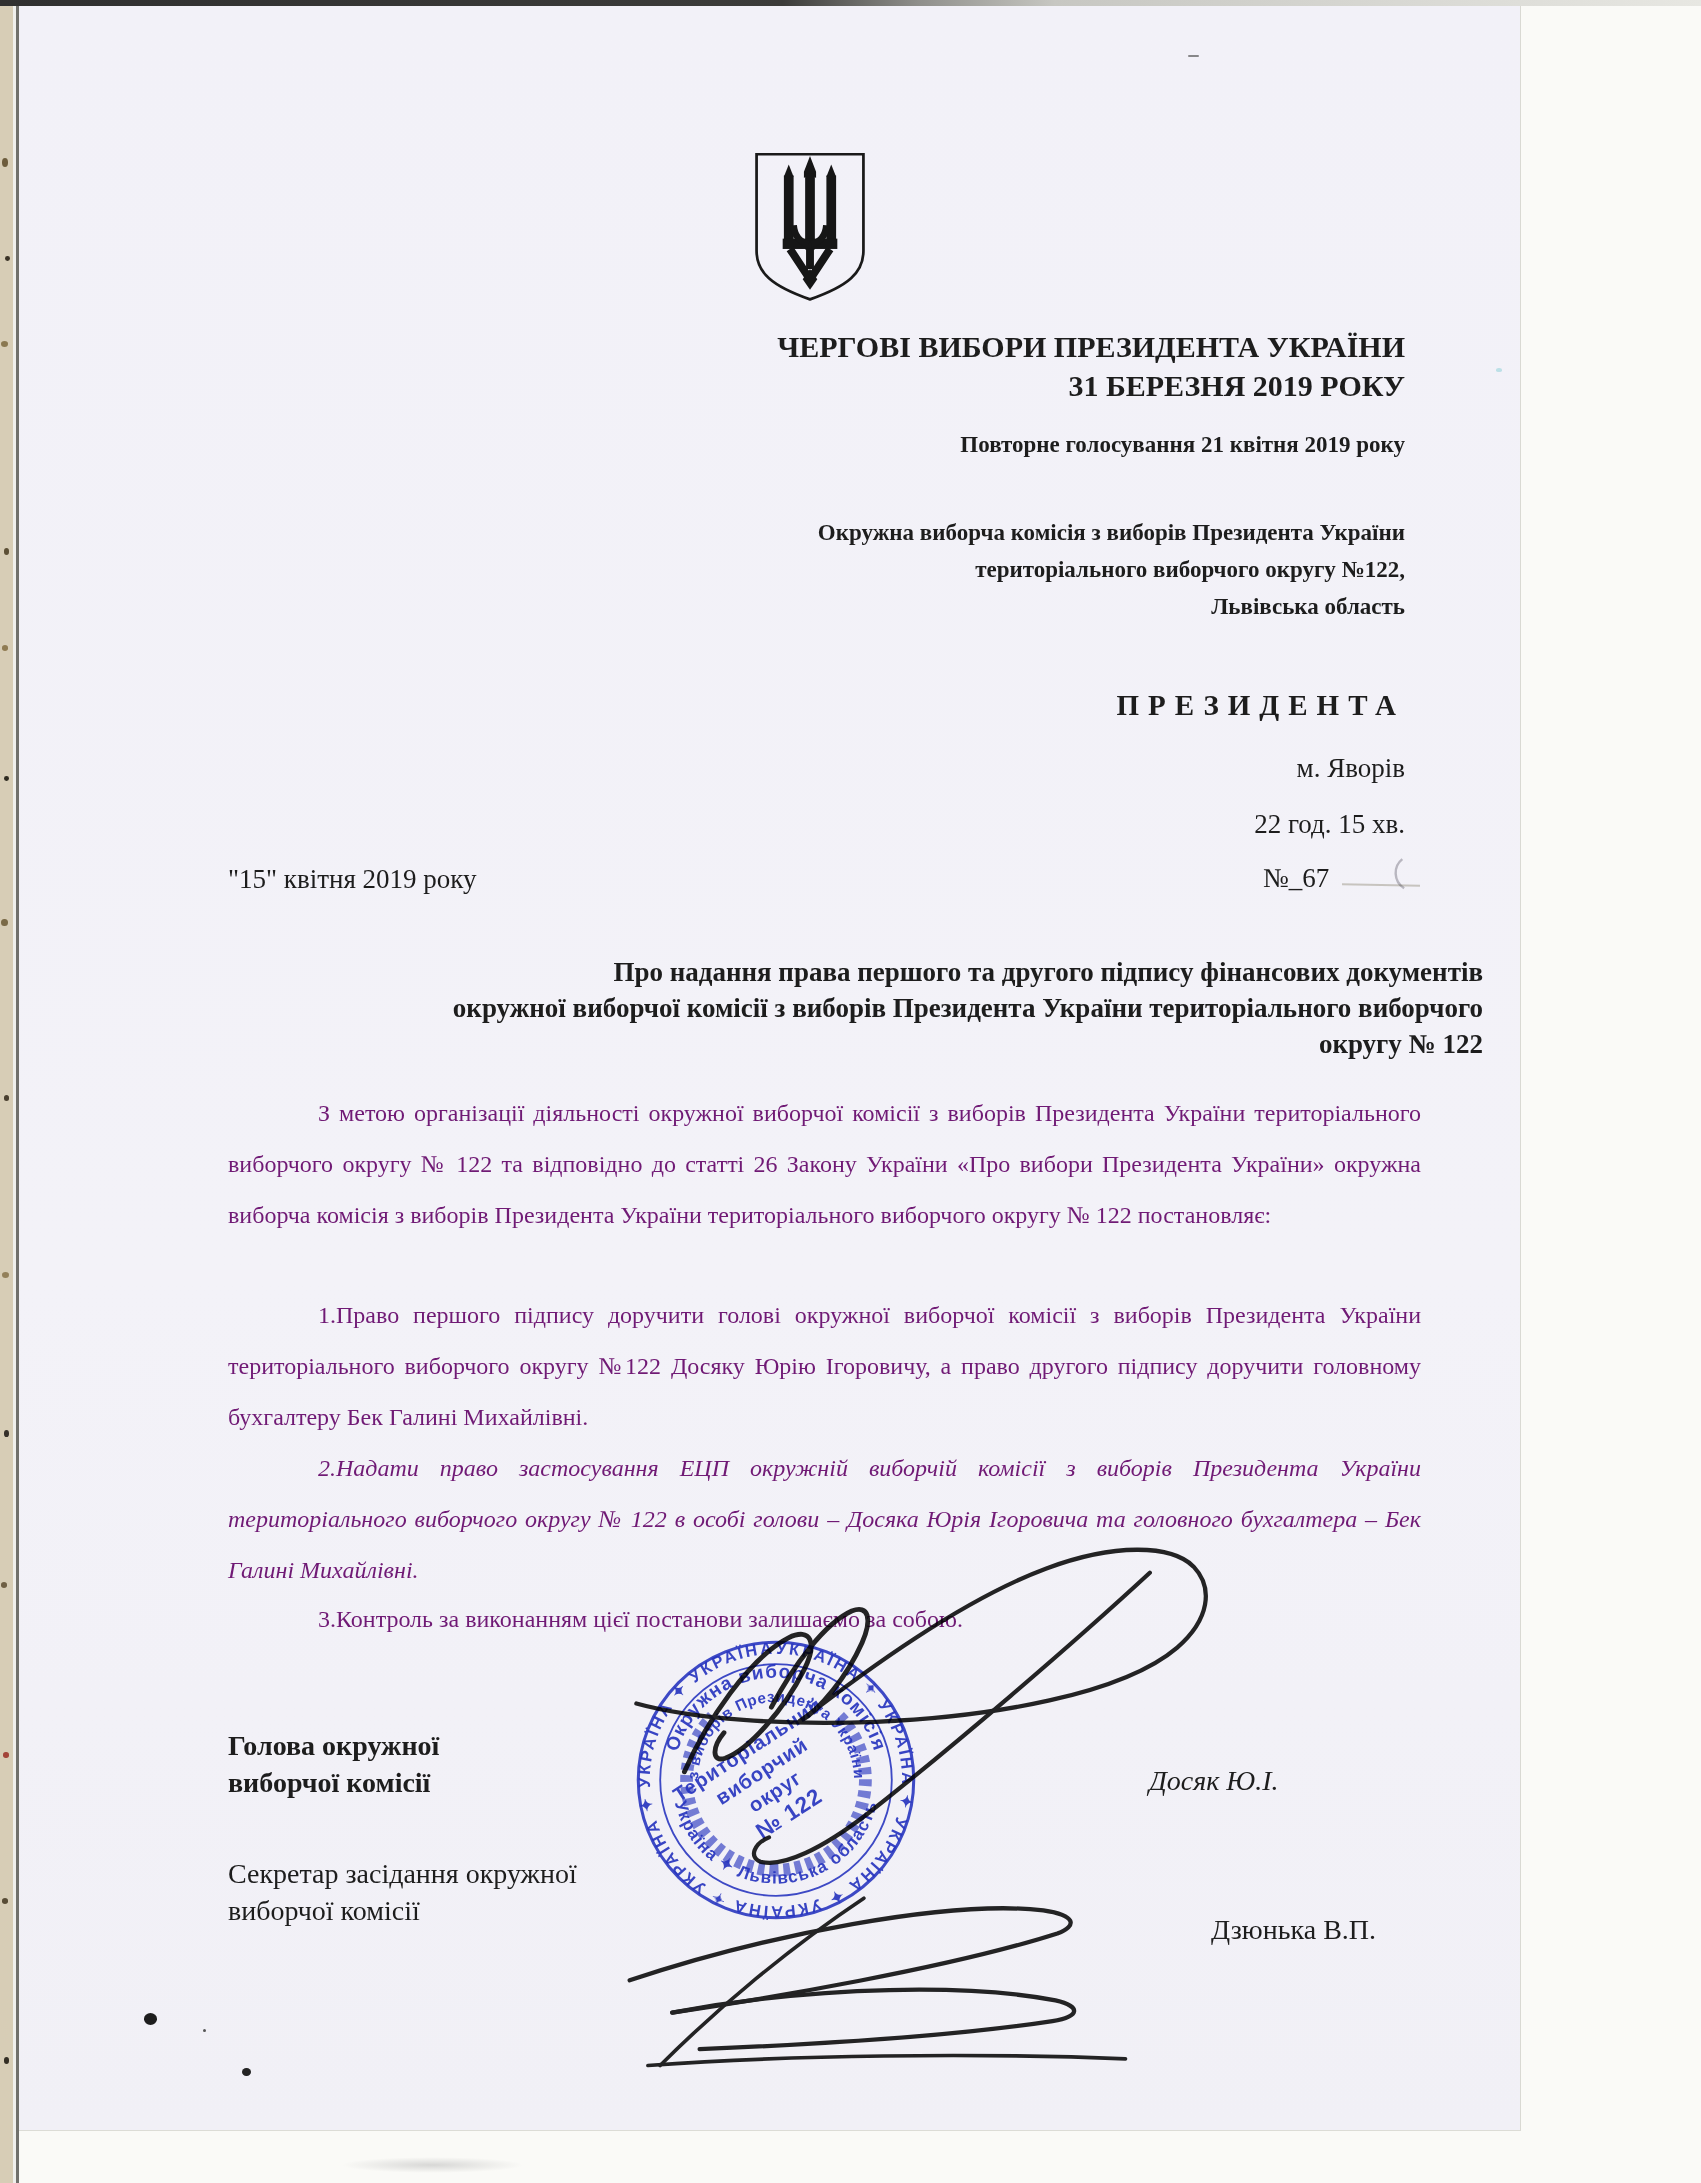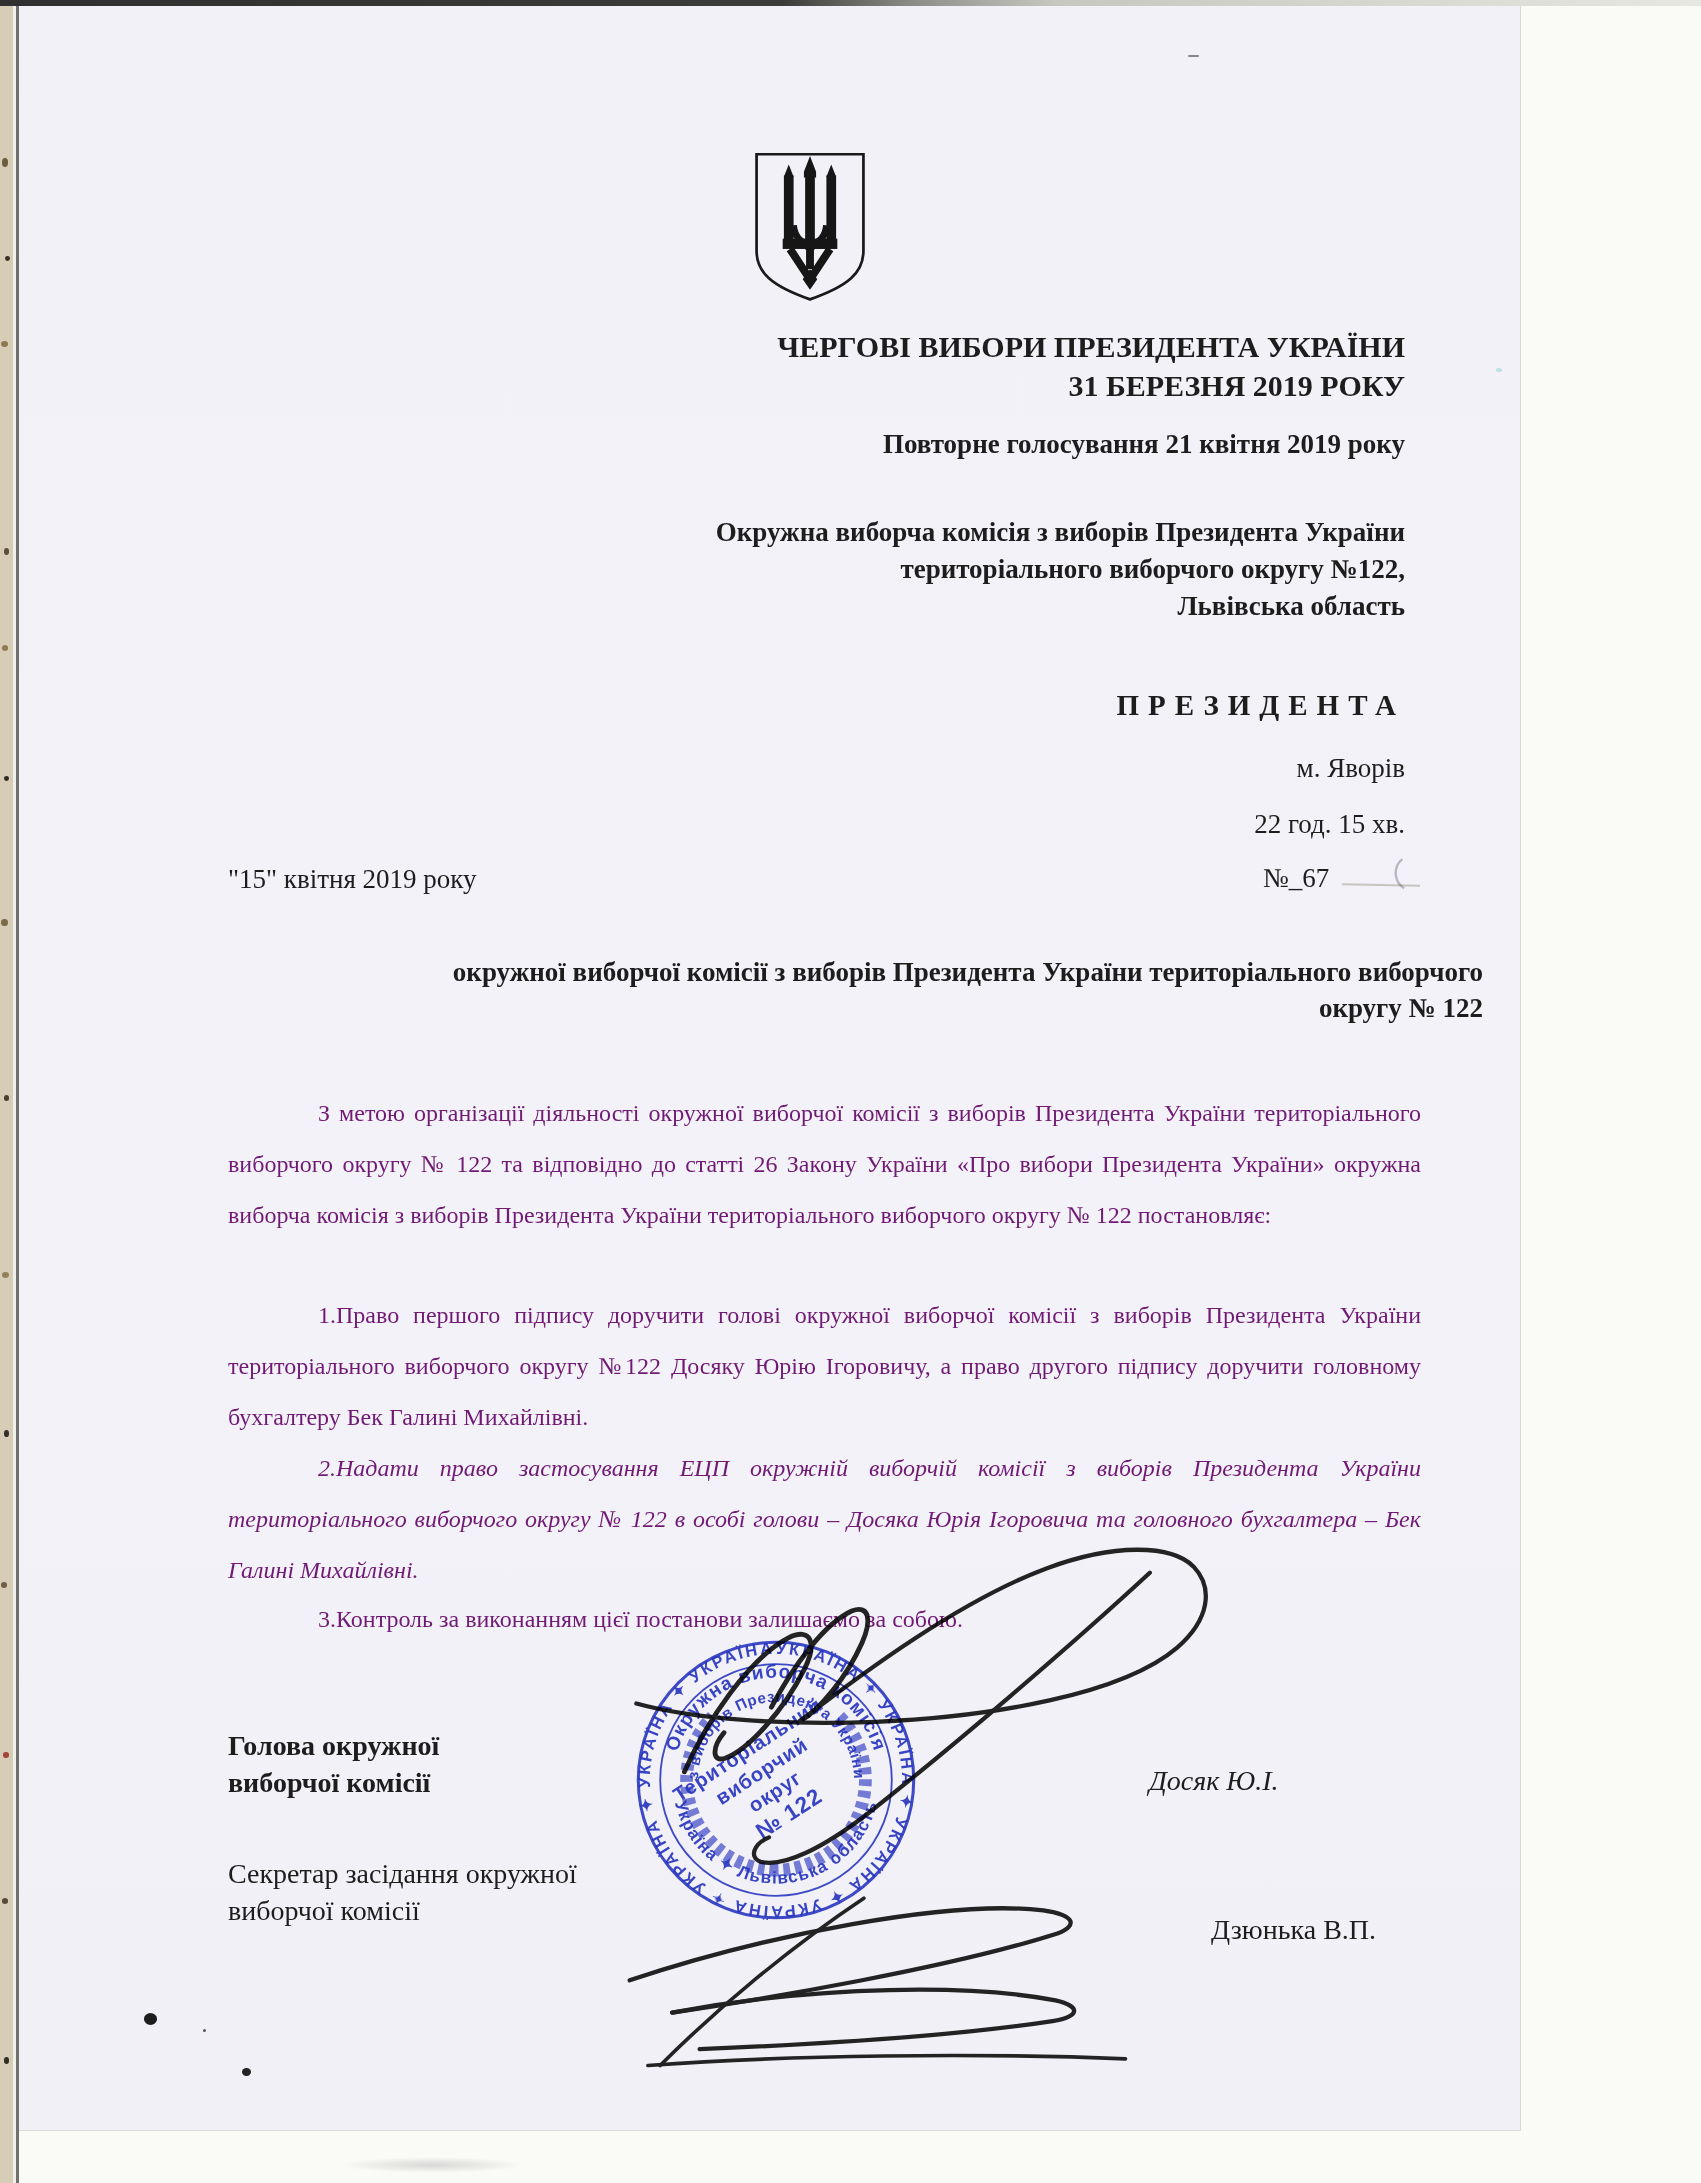--- a/index.html
+++ b/index.html
@@ -16,21 +16,21 @@
   .top-bar{position:absolute;left:0;top:0;width:1701px;height:5.5px;
            background:linear-gradient(to right,#303030 0%,#3c3c3a 46%,#8f8f8b 54%,#c7c7c2 62%,#e7e7e2 100%);}
   .speck{position:absolute;border-radius:50%;}
   .smudge{position:absolute;left:341px;top:2157px;width:183px;height:16px;border-radius:50%;
           background:radial-gradient(ellipse,rgba(150,150,150,.35),rgba(150,150,150,0) 70%);}
   
   .t{position:absolute;font-family:"Liberation Serif",serif;color:#1d1d1d;white-space:nowrap;}
   .center-block{position:absolute;text-align:right;font-family:"Liberation Serif",serif;color:#1d1d1d;}
   .b{font-weight:bold;}
   .h50{font-size:30px;line-height:39px;}
-  .h45{font-size:27px;line-height:37px;}
+  .h45{font-size:23px;line-height:37px;}
   .h47{font-size:29px;}
   .s44{font-size:27px;}
   .s46{font-size:28px;line-height:37px;}
   .subject{font-size:27px;line-height:36px;}
   .para{position:absolute;left:228px;width:1193px;font-family:"Liberation Serif",serif;color:#701a75;
         font-size:24px;line-height:51px;text-align:justify;text-indent:90px;}
   .postanova{letter-spacing:9px;}
   svg{position:absolute;}
   .ink{mix-blend-mode:multiply;}
   .artifact-line{position:absolute;left:1342px;top:884px;width:78px;height:1.8px;background:#b8b4ac;
@@ -105,20 +105,21 @@
   </div>
 
   <div class="center-block h47 b postanova" style="left:228px;top:689px;width:1177px;">ПРЕЗИДЕНТА</div>
   <div class="center-block s44" style="left:228px;top:753px;width:1177px;">м. Яворів</div>
   <div class="center-block s44" style="left:228px;top:809px;width:1177px;">22 год. 15 хв.</div>
 
   <div class="t s44" style="left:228px;top:864px;">"15" квітня 2019 року</div>
   <div class="t s44" style="left:1263px;top:863px;">№_67</div>
 
   <div class="center-block subject b" style="left:215px;top:954px;width:1268px;">
+    <div>Про надання права першого та другого підпису фінансових документів</div>
     <div>окружної виборчої комісії  з виборів Президента України територіального виборчого</div>
     <div>округу № 122</div>
   </div>
 
   <div class="para" style="top:1088px;">З метою організації діяльності окружної виборчої комісії  з виборів Президента України територіального виборчого округу № 122 та відповідно до статті 26 Закону України «Про вибори Президента України» окружна виборча комісія з виборів Президента України територіального виборчого округу № 122 постановляє:</div>
   <div class="para" style="top:1290px;">1.Право першого підпису доручити голові окружної виборчої комісії з виборів Президента України територіального виборчого округу №122 Досяку Юрію Ігоровичу, а право другого підпису доручити головному бухгалтеру Бек Галині Михайлівні.</div>
   <div class="para" style="top:1443px;font-style:italic;">2.Надати право застосування ЕЦП окружній виборчій комісії з виборів Президента України територіального виборчого округу № 122 в особі голови – Досяка Юрія Ігоровича та головного бухгалтера – Бек Галині Михайлівні.</div>
   <div class="para" style="top:1594px;">3.Контроль за виконанням цієї постанови залишаємо за собою.</div>
 
   <div class="t s46" style="left:228px;top:1727px;font-weight:bold;">

